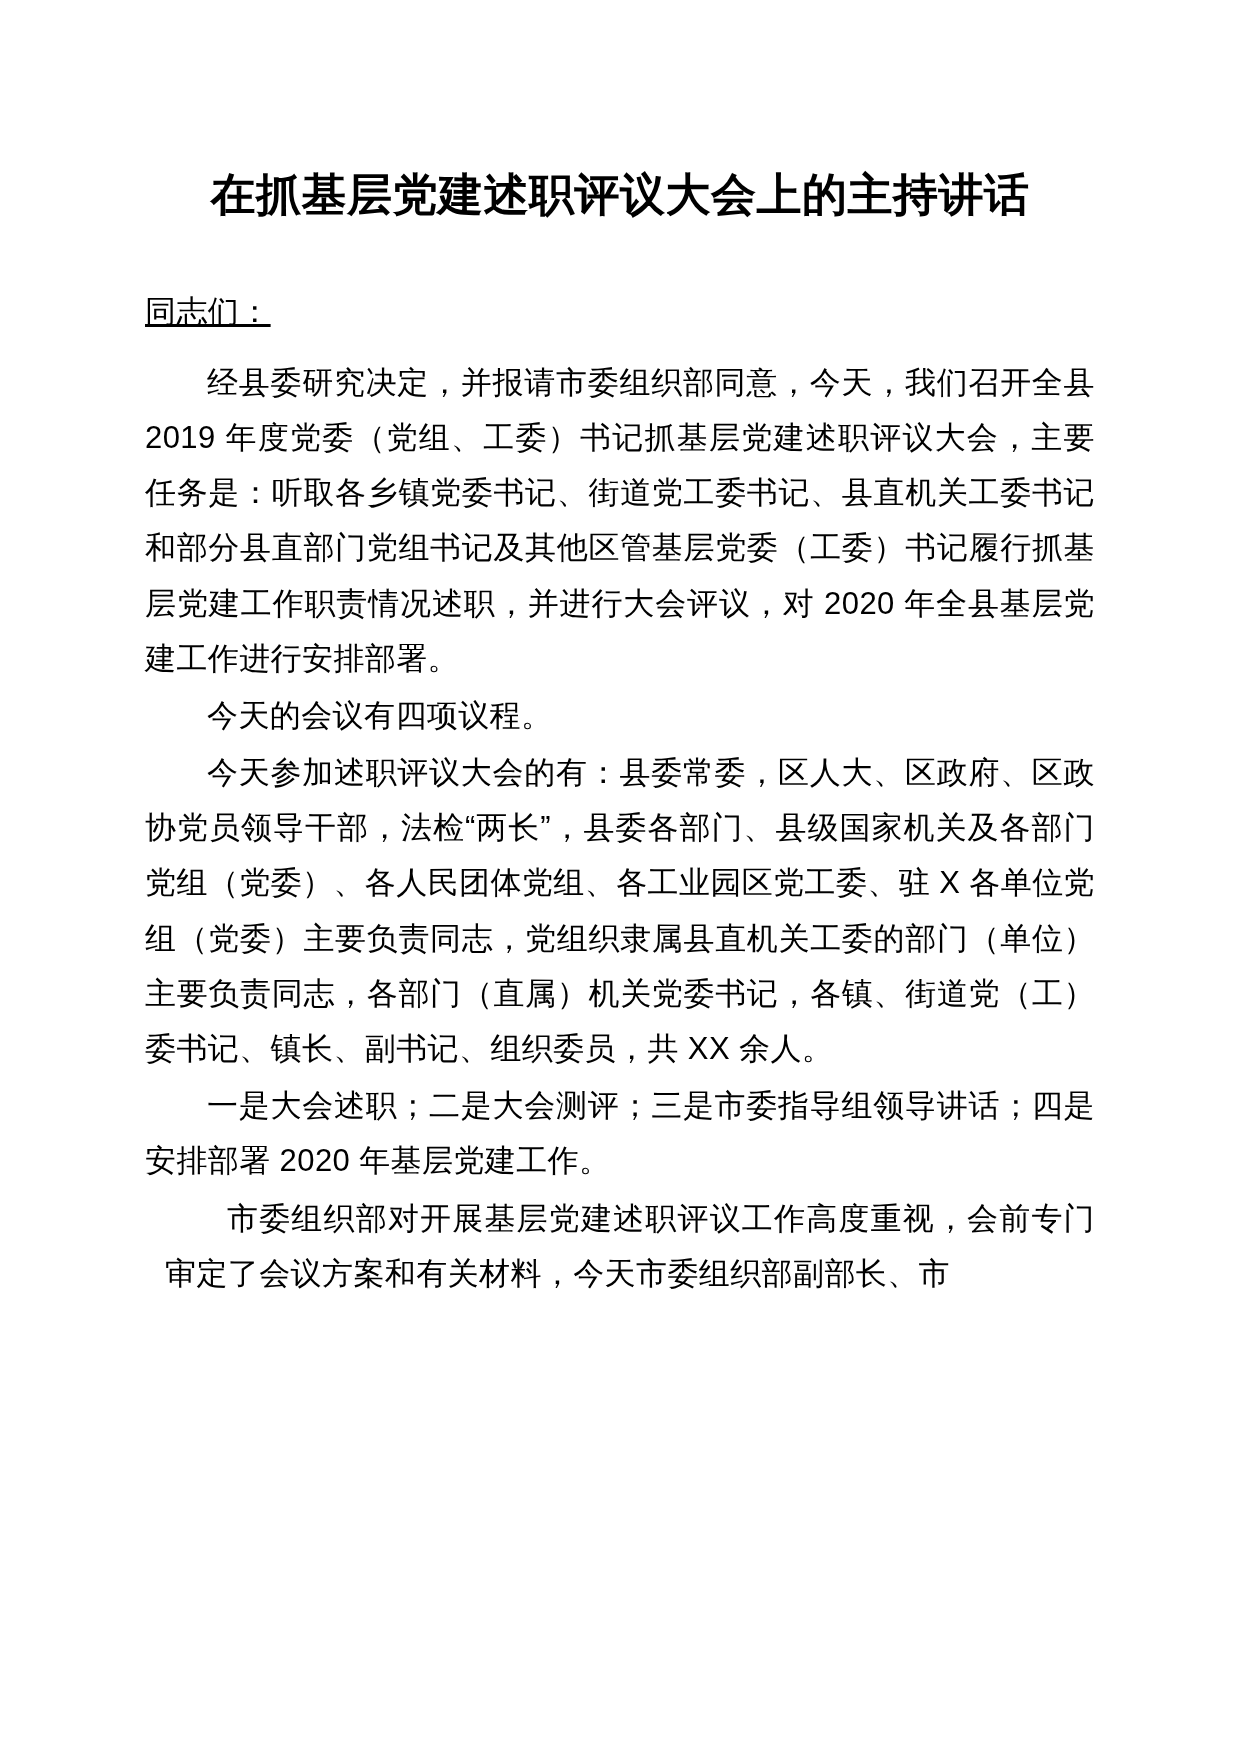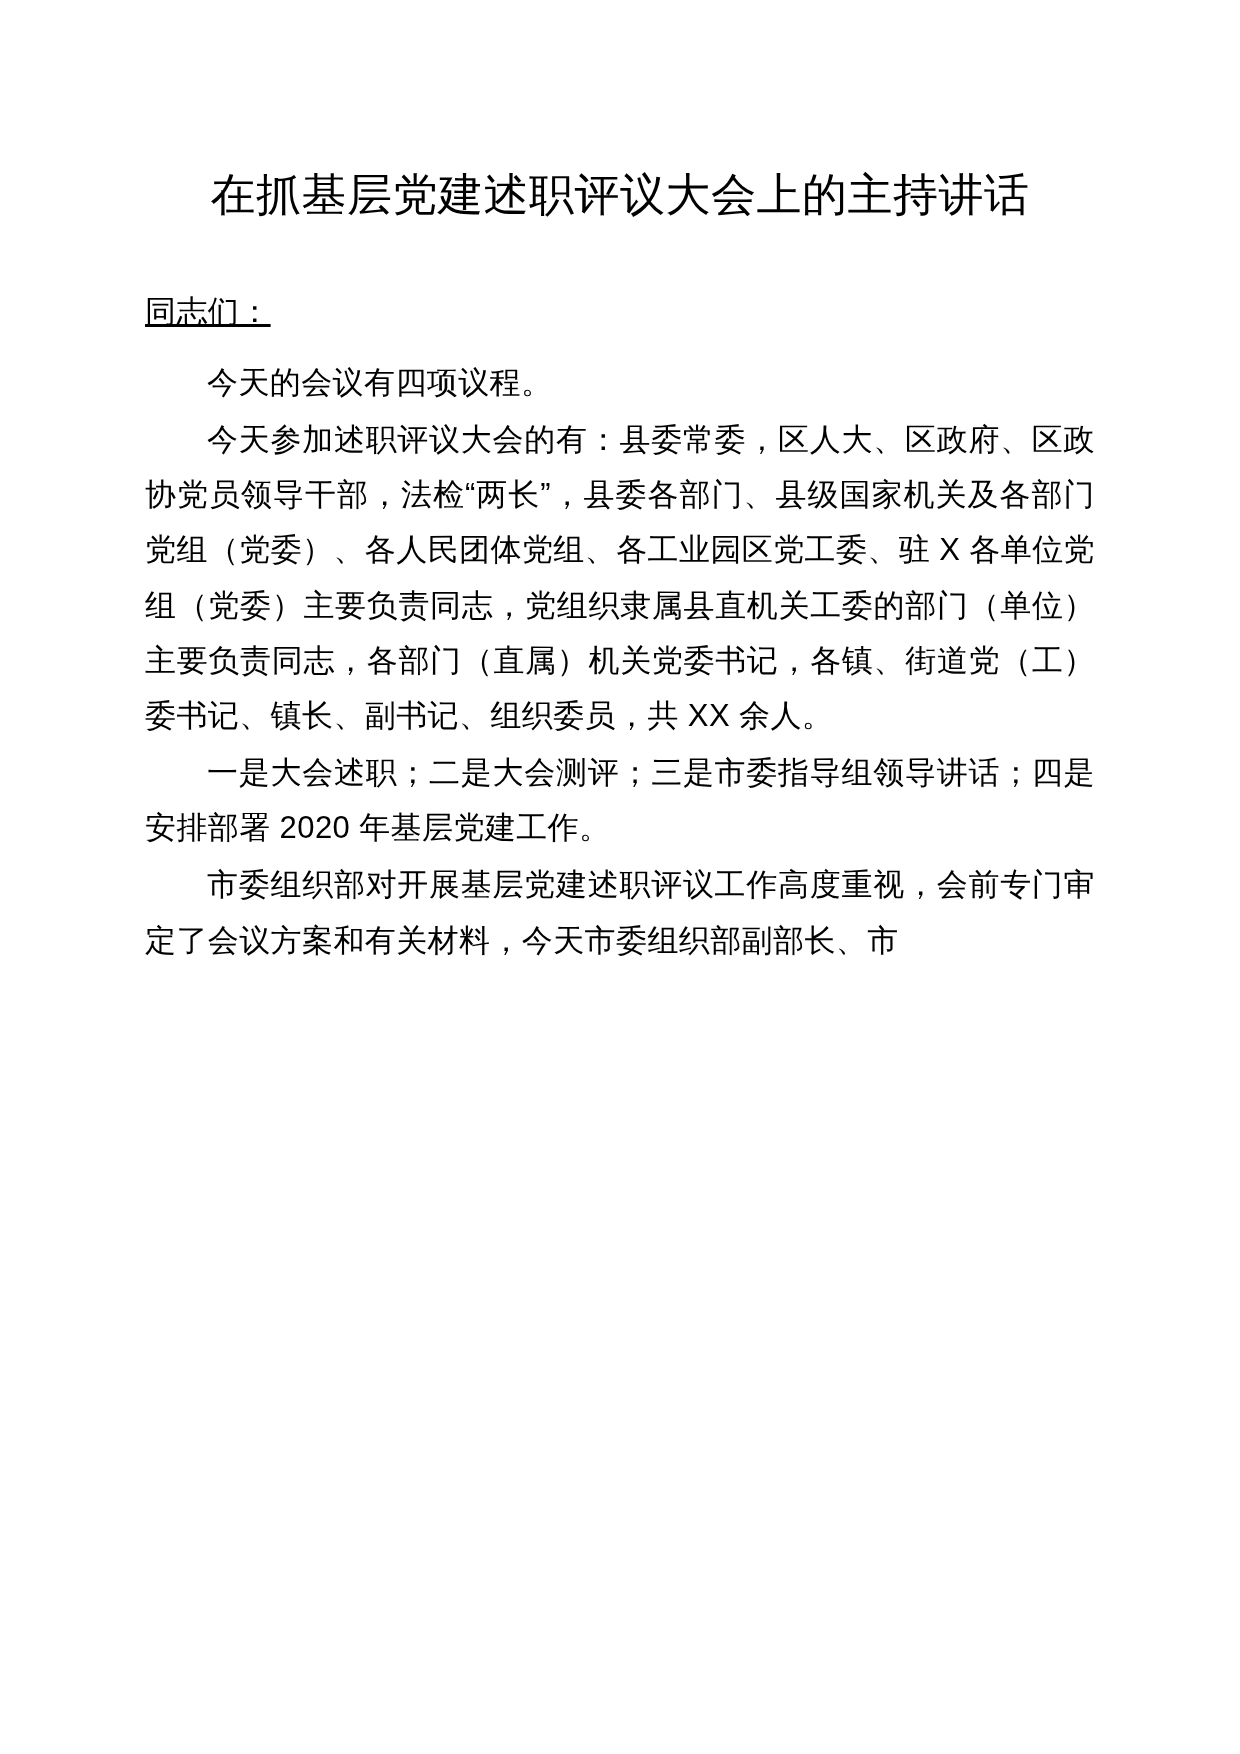--- a/index.html
+++ b/index.html
@@ -17,21 +17,21 @@
   }
   .page {
     box-sizing: border-box;
     width: 1240px;
     height: 1754px;
     padding: 165px 145px 0 145px;
     background: #ffffff;
   }
   .doc-title {
     font-size: 45px;
-    font-weight: 400;
+    font-weight: 700;
     text-align: center;
     line-height: 1.35;
     letter-spacing: 0.5px;
     margin: 0 0 58px 0;
     white-space: nowrap;
   }
   .salutation {
     font-size: 31px;
     line-height: 1.78;
     margin: 0 0 16px 0;
@@ -44,31 +44,33 @@
     margin: 0 0 2px 0;
     text-align: justify;
     text-align-last: left;
     text-justify: inter-ideograph;
     text-indent: 2em;
     letter-spacing: 0.4px;
     word-break: break-all;
   }
   .para:last-child {
     margin-bottom: 0;
+    margin-left: 20px;
   }
 </style>
 </head>
 <body>
 
 <div class="page">
 
   <h1 class="doc-title">在抓基层党建述职评议大会上的主持讲话</h1>
 
   <p class="salutation">同志们：</p>
 
+  <p class="para">经县委研究决定，并报请市委组织部同意，今天，我们召开全县 2019 年度党委（党组、工委）书记抓基层党建述职评议大会，主要任务是：听取各乡镇党委书记、街道党工委书记、县直机关工委书记和部分县直部门党组书记及其他区管基层党委（工委）书记履行抓基层党建工作职责情况述职，并进行大会评议，对 2020 年全县基层党建工作进行安排部署。</p>
 
   <p class="para">今天的会议有四项议程。</p>
 
   <p class="para">今天参加述职评议大会的有：县委常委，区人大、区政府、区政协党员领导干部，法检“两长”，县委各部门、县级国家机关及各部门党组（党委）、各人民团体党组、各工业园区党工委、驻 X 各单位党组（党委）主要负责同志，党组织隶属县直机关工委的部门（单位）主要负责同志，各部门（直属）机关党委书记，各镇、街道党（工）委书记、镇长、副书记、组织委员，共 XX 余人。</p>
 
   <p class="para">一是大会述职；二是大会测评；三是市委指导组领导讲话；四是安排部署 2020 年基层党建工作。</p>
 
   <p class="para">市委组织部对开展基层党建述职评议工作高度重视，会前专门审定了会议方案和有关材料，今天市委组织部副部长、市</p>
 
 </div>

